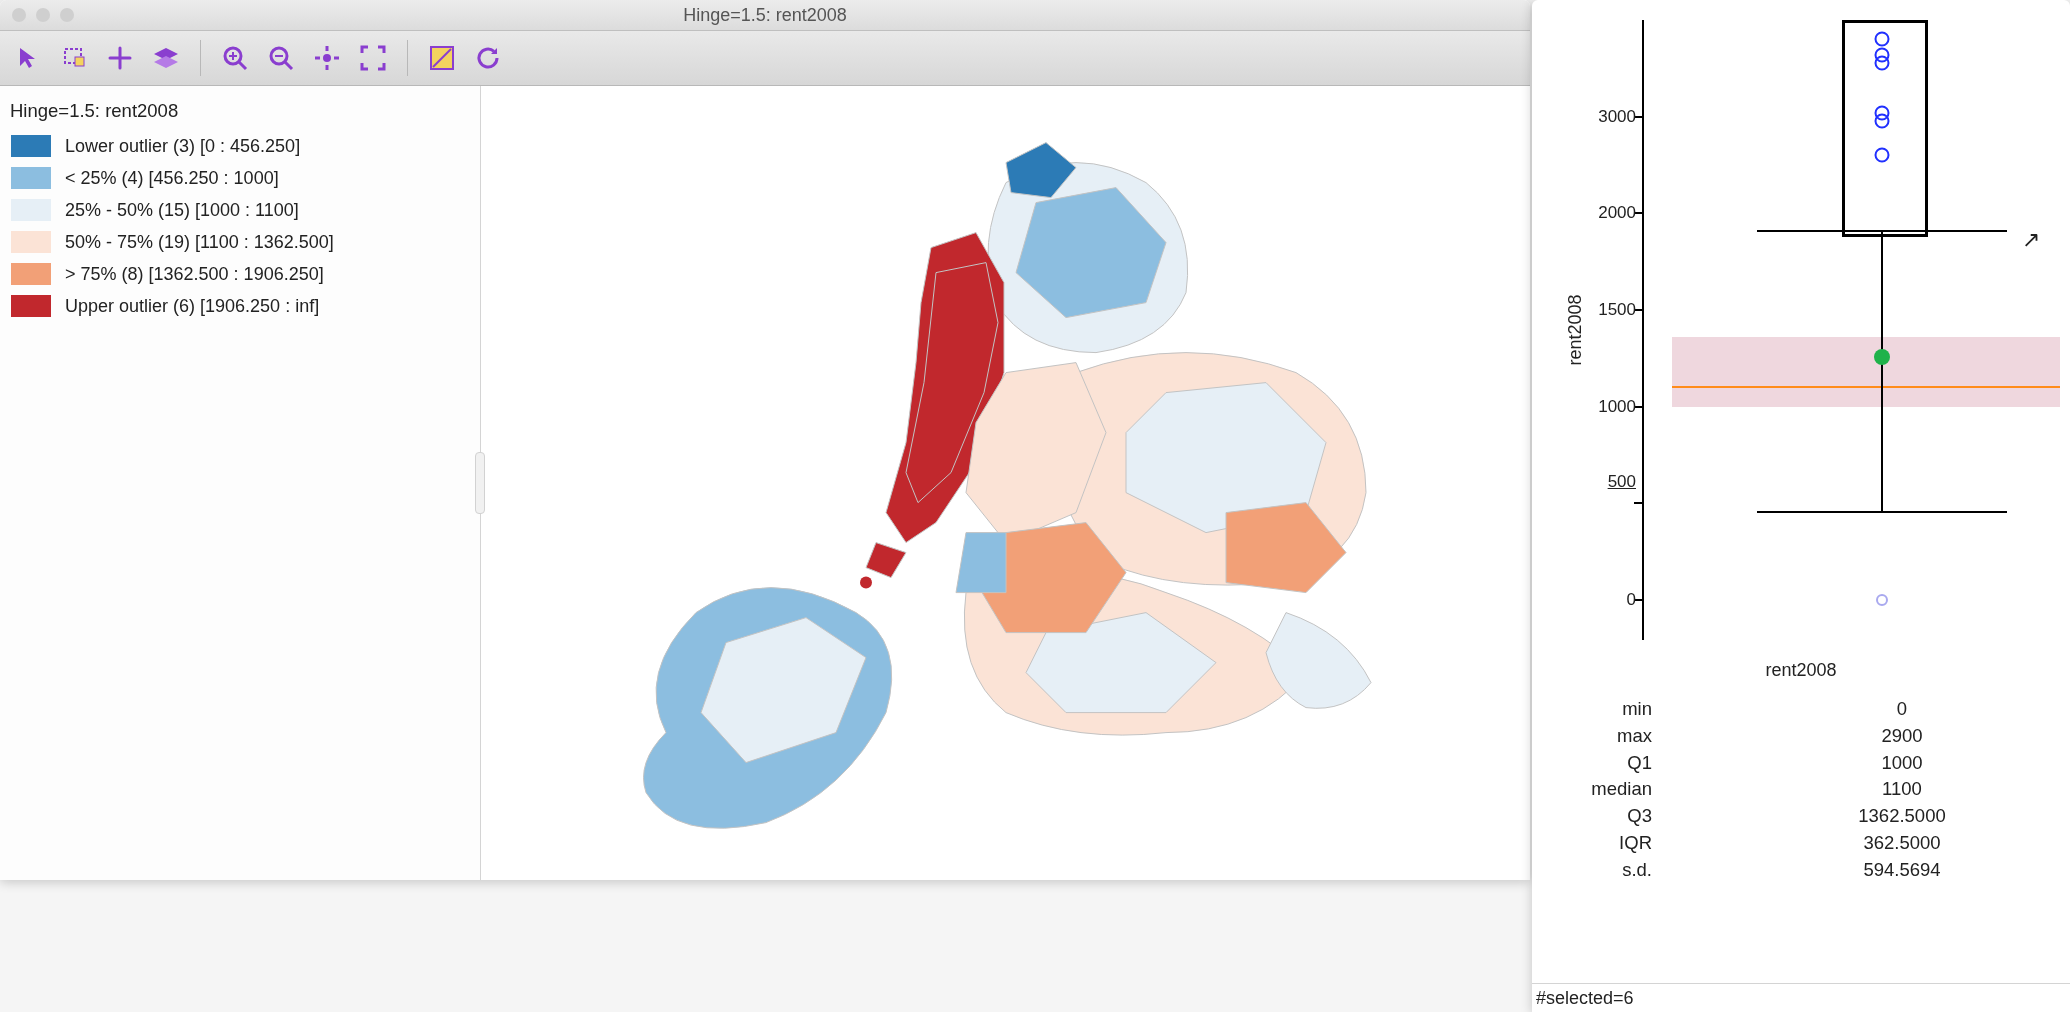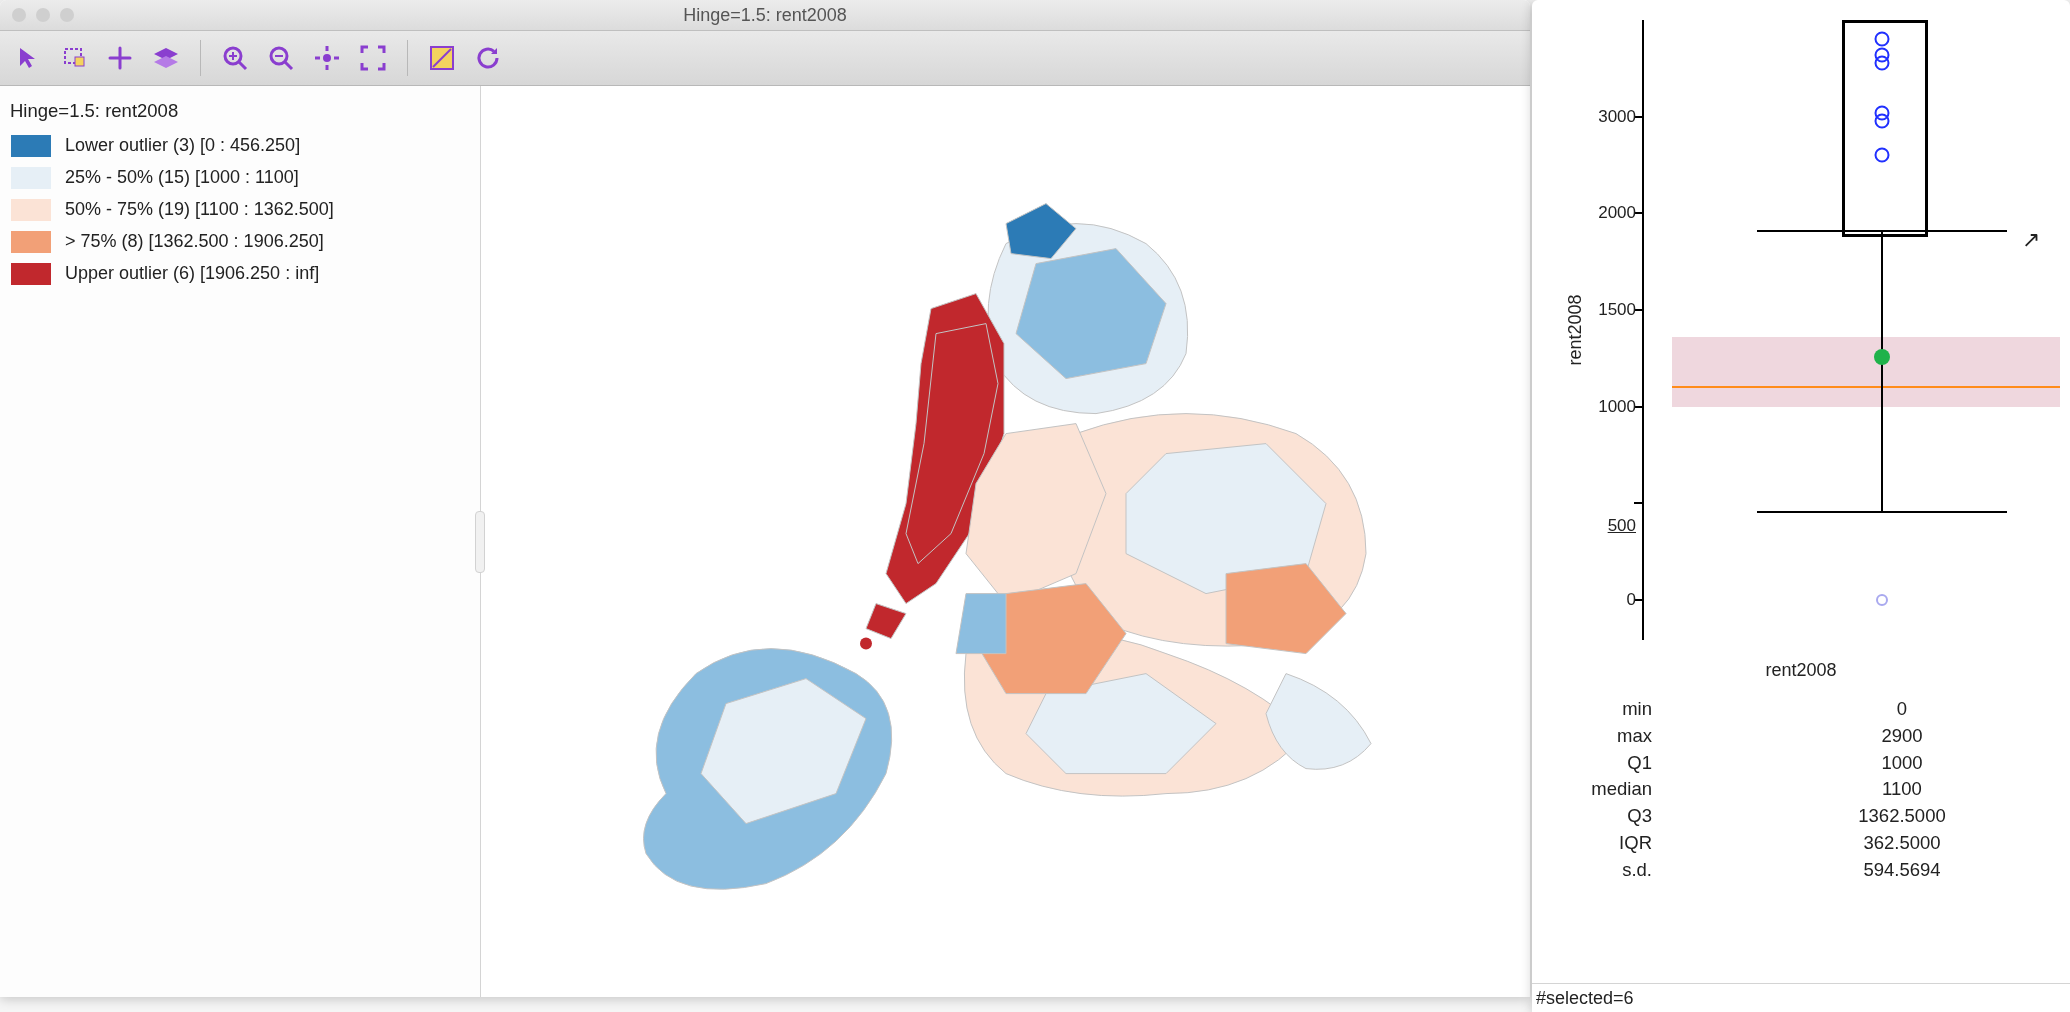--- a/index.html
+++ b/index.html
@@ -14,21 +14,21 @@
   .active .green{background:#28c840;border:1px solid #1aab2b}
   .title{position:absolute;left:0;right:0;text-align:center;font-size:18px;color:#555;pointer-events:none}
   .toolbar{height:54px;background:linear-gradient(#e9e9e9,#d7d7d7);border-bottom:1px solid #b8b8b8;display:flex;align-items:center;padding:0 8px;gap:6px}
   .sep{width:1px;height:36px;background:#b8b8b8;margin:0 8px}
   .tb-btn{width:40px;height:40px;display:flex;align-items:center;justify-content:center;border-radius:4px}
   .tb-btn svg{display:block}
   .body{flex:1;display:flex;min-height:0}
   .sidebar{width:480px;border-right:1px solid #d4d4d4;background:#fdfdfd;overflow:auto}
   .legend{padding:10px 10px 0 10px}
   .legend-title{font-size:18.5px;margin:4px 0 8px 0}
-  .legend-row{display:flex;align-items:flex-start;gap:14px;padding:5px 1px;font-size:18px}
+  .legend-row{display:flex;align-items:center;gap:14px;padding:5px 1px;font-size:18px}
   .swatch{width:40px;height:22px;flex:none}
   .map-area{flex:1;position:relative;background:#fff}
   .handle{position:absolute;left:-6px;top:50%;width:8px;height:60px;border-radius:4px;background:#f1f1f1;border:1px solid #d2d2d2;transform:translateY(-50%)}
   .status{height:28px;border-top:1px solid #d4d4d4;font-size:18px;display:flex;align-items:center;padding:0 4px}
 
   .panel{position:absolute;background:#fff;display:flex;flex-direction:column}
   .plot-wrap{flex:1;display:flex}
   .axis-col{width:110px;position:relative}
   .ylabel{position:absolute;left:8px;top:50%;transform:translateY(-50%) rotate(-90deg);transform-origin:center;font-size:18px}
   .plot{position:relative;flex:1}
@@ -52,21 +52,21 @@
 
   
   .nyc{position:absolute;left:50%;top:52%;transform:translate(-50%,-52%)}
   .nyc path{stroke:#c3c3c3;stroke-width:1}
 </style>
 </head>
 <body>
 
 <div class="desktop">
 
-  <div class="window" style="left:0;top:0;width:1530px;height:997px">
+  <div class="window" style="left:0;top:0;width:1530px;height:880px">
     <div class="titlebar dim">
       <div class="traffic">
         <div class="dot"></div>
         <div class="dot"></div>
         <div class="dot"></div>
       </div>
       <div class="title">Hinge=1.5: rent2008</div>
     </div>
 
     <div class="toolbar">
@@ -150,20 +150,24 @@
     <div class="body">
       <div class="sidebar">
         <div class="legend">
           <div class="legend-title">Hinge=1.5: rent2008</div>
           <div id="legend-items">
               <div class="legend-row">
                 <div class="swatch" style="background:#2c7bb6"></div>
                 <div>Lower outlier (3)  [0 : 456.250]</div>
               </div>
               <div class="legend-row">
+                <div class="swatch" style="background:#8cbee0"></div>
+                <div>&lt; 25% (4)  [456.250 : 1000]</div>
+              </div>
+              <div class="legend-row">
                 <div class="swatch" style="background:#e6eff6"></div>
                 <div>25% - 50% (15)  [1000 : 1100]</div>
               </div>
               <div class="legend-row">
                 <div class="swatch" style="background:#fbe3d6"></div>
                 <div>50% - 75% (19)  [1100 : 1362.500]</div>
               </div>
               <div class="legend-row">
                 <div class="swatch" style="background:#f2a077"></div>
                 <div>&gt; 75% (8)  [1362.500 : 1906.250]</div>
@@ -212,21 +216,21 @@
 
     <div class="plot-wrap" style="height:660px;flex:none">
       <div class="axis-col">
         <div class="ylabel">rent2008</div>
       </div>
       <div class="plot" id="plot">
           <div class="yaxis-line"></div>
           <div class="tickmark" style="top: 600px;"></div>
           <div class="tick" style="top: 600px;">0</div>
           <div class="tickmark" style="top: 503.333px;"></div>
-          <div class="tick" style="top: 526px; text-decoration: underline;">500</div>
+          <div class="tick" style="top: 482px; text-decoration: underline;">500</div>
           <div class="tickmark" style="top: 406.667px;"></div>
           <div class="tick" style="top: 406.667px;">1000</div>
           <div class="tickmark" style="top: 310px;"></div>
           <div class="tick" style="top: 310px;">1500</div>
           <div class="tickmark" style="top: 213.333px;"></div>
           <div class="tick" style="top: 213.333px;">2000</div>
           <div class="tickmark" style="top: 116.667px;"></div>
           <div class="tick" style="top: 116.667px;">3000</div>
           <div class="iqr-band" style="top: 336.583px; height: 70.0833px;"></div>
           <div class="median-line" style="top: 386.333px;"></div>

